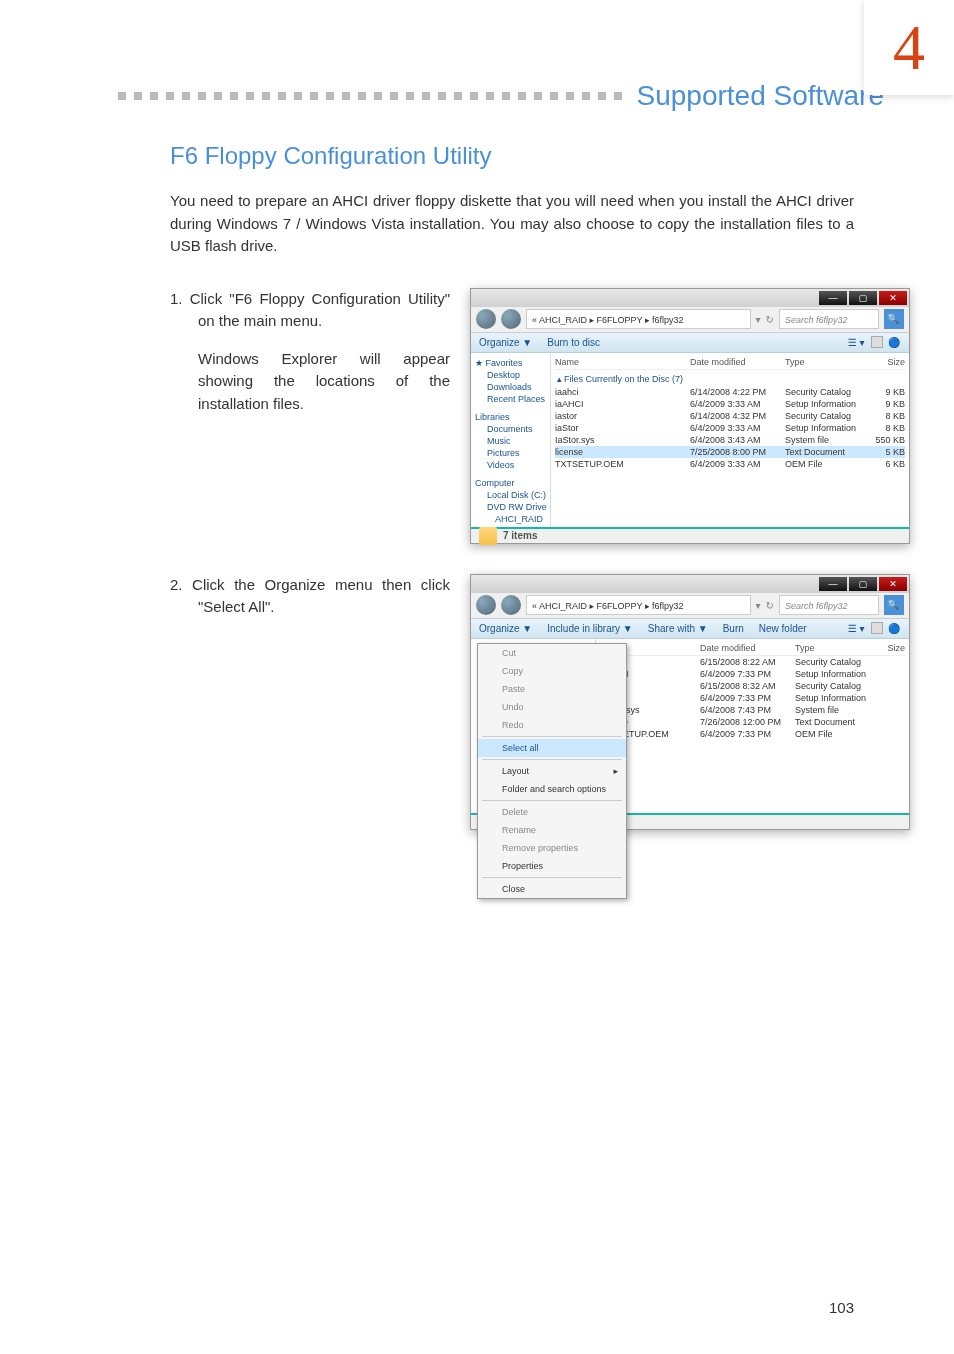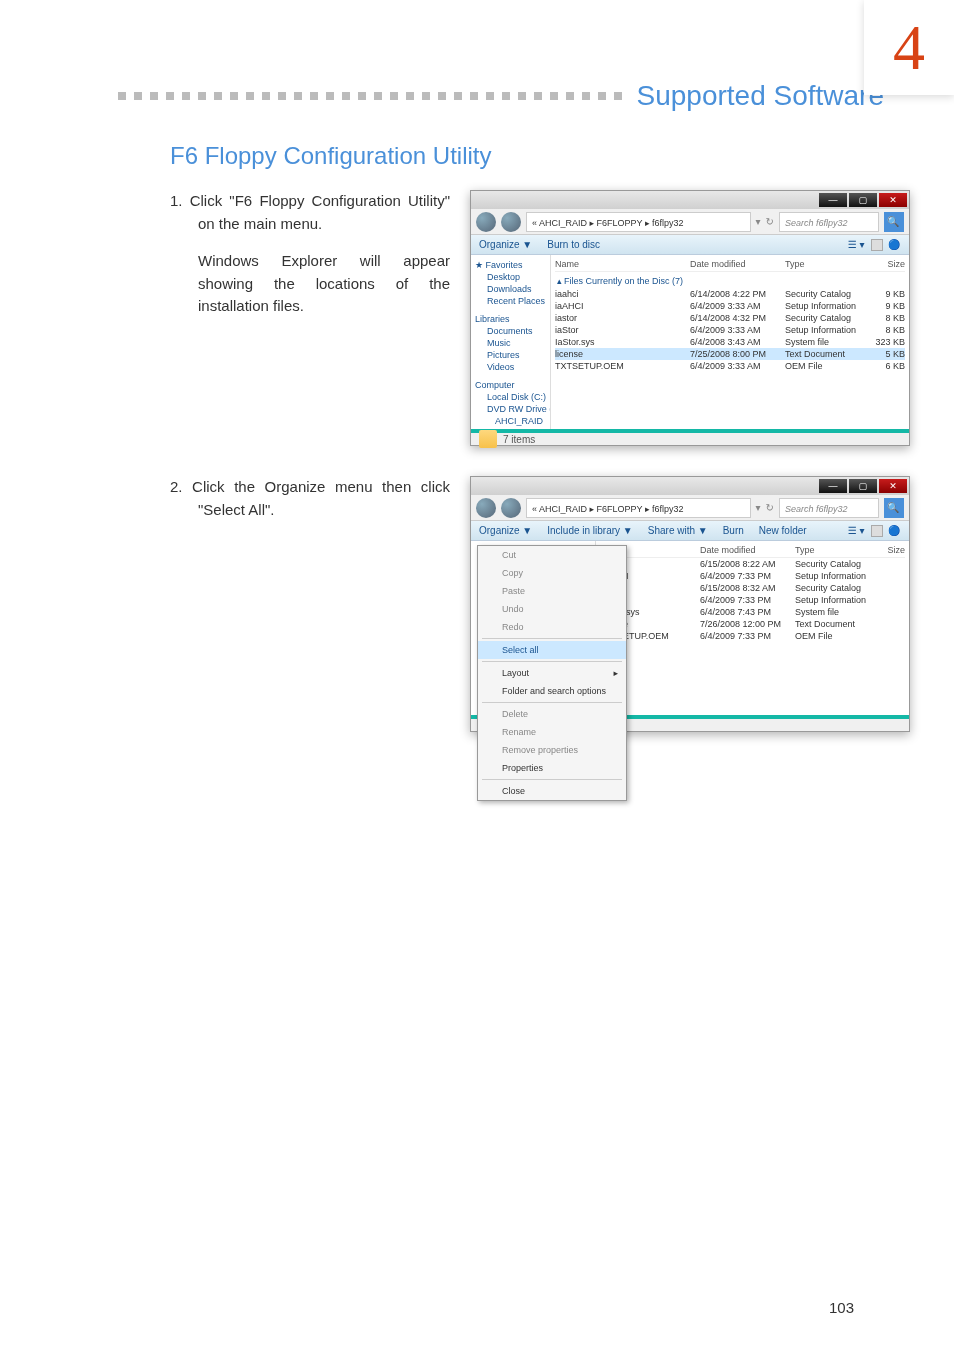--- a/index.html
+++ b/index.html
@@ -233,27 +233,28 @@
       display: flex;
       padding: 1px 0;
       color: #333;
     }
     .file-row.selected {
       background: #cce8ff;
     }
     .status-bar {
       height: 16px;
       background: #f0f0f0;
-      border-top: 4px solid #14b8a6;
+      border-top: 2px solid #14b8a6;
       display: flex;
       align-items: center;
       padding: 0 8px;
       font-size: 10px;
       color: #555;
       gap: 6px;
+      font-weight: bold;
     }
     .status-icon {
       width: 18px;
       height: 18px;
       background: linear-gradient(#fed87e, #f7c14a);
       border-radius: 2px;
     }
     .organize-menu {
       position: absolute;
       top: 68px;
@@ -331,20 +332,21 @@
       <span class="dot"></span>
       <span class="dot"></span>
       <span class="dot"></span>
       <span class="dot"></span>
   </div>
   <span class="header-title">Supported Software</span>
 </div>
 
 <div class="content">
   <h2 class="section-title">F6 Floppy Configuration Utility</h2>
+  <p class="intro-text">You need to prepare an AHCI driver floppy diskette that you will need when you install the AHCI driver during Windows 7 / Windows Vista installation. You may also choose to copy the installation files to a USB flash drive.</p>
 
   <div class="step-row">
     <div class="step-text-col">
       <p class="step-text">1. Click "F6 Floppy Configuration Utility" on the main menu.</p>
       <p class="step-subtext">Windows Explorer will appear showing the locations of the installation files.</p>
     </div>
     <div class="explorer-window">
       <div class="title-bar">
         <span class="win-btn min">—</span>
         <span class="win-btn max">▢</span>
@@ -421,21 +423,21 @@
           <div class="file-row">
             <div class="col-name">iaStor</div>
             <div class="col-date">6/4/2009 3:33 AM</div>
             <div class="col-type">Setup Information</div>
             <div class="col-size">8 KB</div>
           </div>
           <div class="file-row">
             <div class="col-name">IaStor.sys</div>
             <div class="col-date">6/4/2008 3:43 AM</div>
             <div class="col-type">System file</div>
-            <div class="col-size">323 KB</div>
+            <div class="col-size">550 KB</div>
           </div>
           <div class="file-row selected">
             <div class="col-name">license</div>
             <div class="col-date">7/25/2008 8:00 PM</div>
             <div class="col-type">Text Document</div>
             <div class="col-size">5 KB</div>
           </div>
           <div class="file-row">
             <div class="col-name">TXTSETUP.OEM</div>
             <div class="col-date">6/4/2009 3:33 AM</div>

